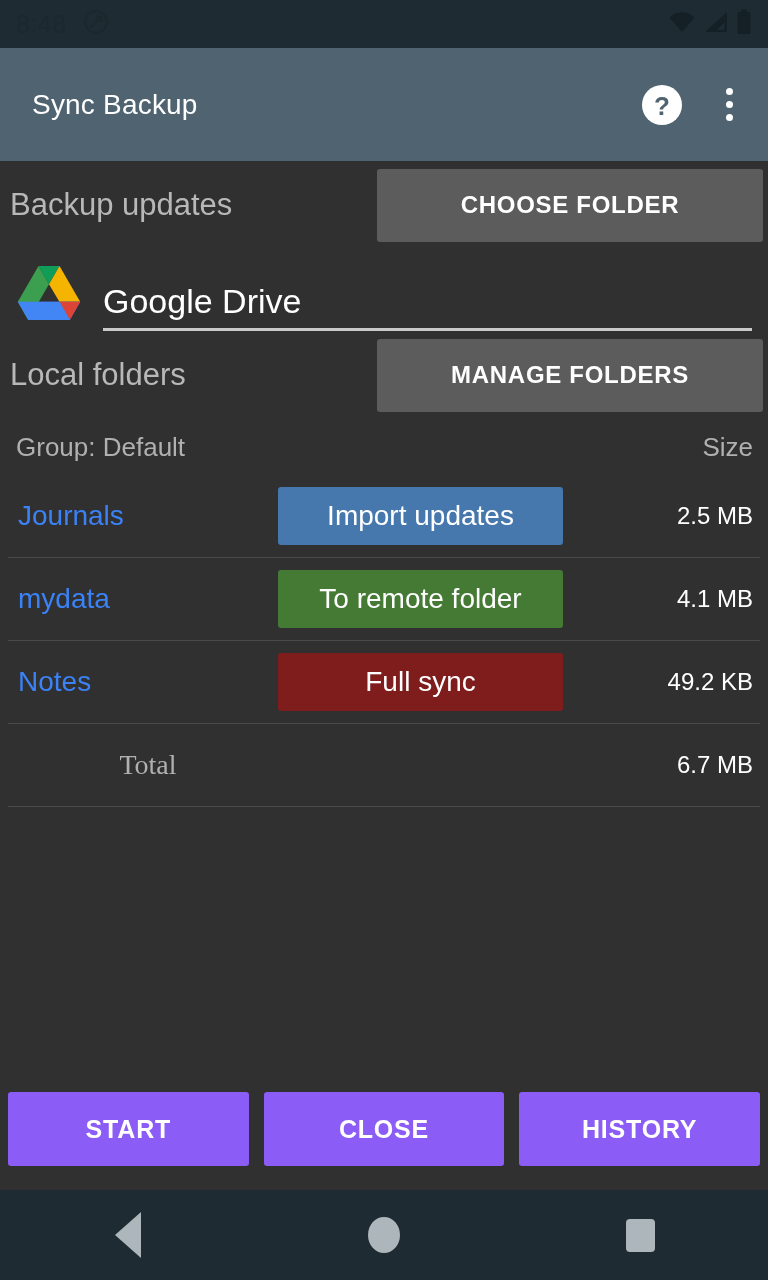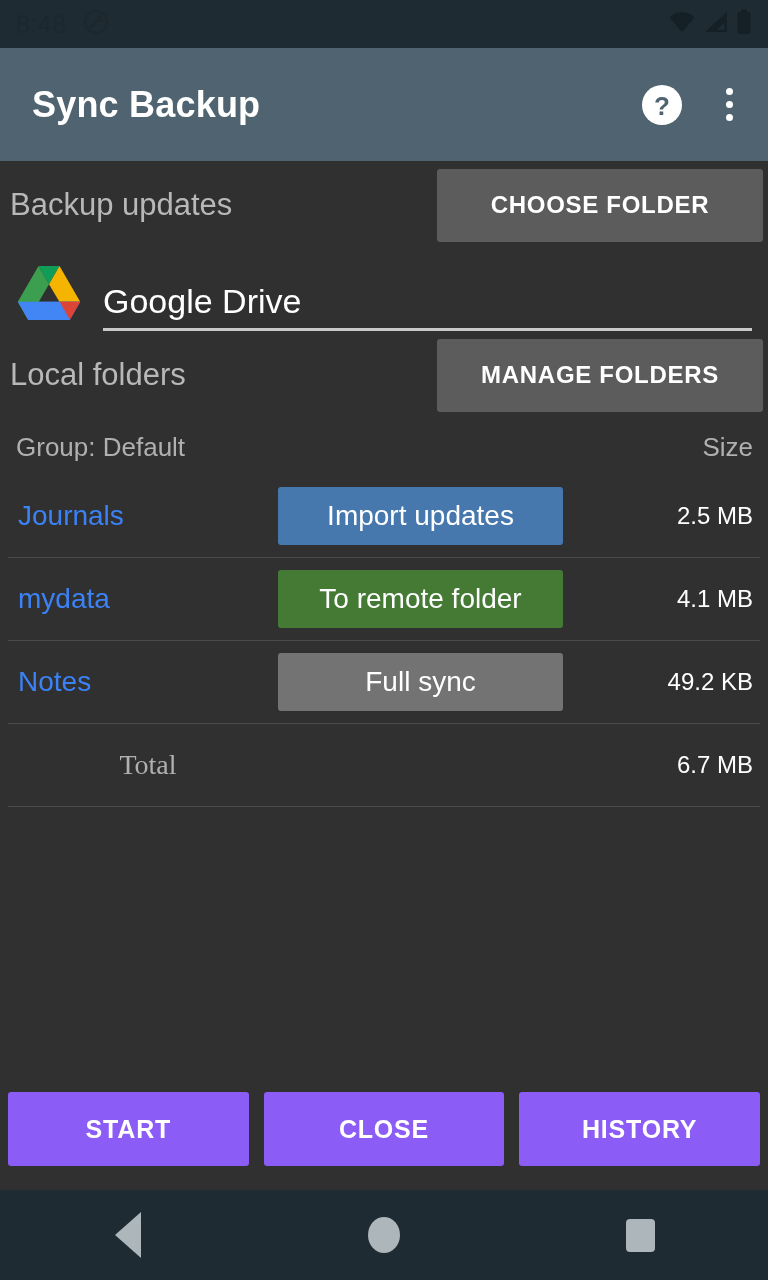--- a/index.html
+++ b/index.html
@@ -37,22 +37,22 @@
   
   .action-bar {
     height:113px;
     background:#4f6470;
     display:flex; align-items:center;
     padding:0 24px 0 32px;
     flex:0 0 113px;
   }
   .app-title {
     color:#ffffff;
-    font-size:36px;
-    font-weight:700;
+    font-size:28px;
+    font-weight:400;
     letter-spacing:0.2px;
   }
   .action-items { margin-left:auto; display:flex; align-items:center; gap:30px; }
   .help-btn { width:44px; height:44px; display:flex; align-items:center; justify-content:center; }
   .overflow-btn {
     width:30px; height:44px;
     display:flex; flex-direction:column;
     align-items:center; justify-content:center; gap:6px;
   }
   .overflow-dot { width:7px; height:7px; border-radius:50%; background:#ffffff; }
@@ -73,21 +73,21 @@
   .grey-btn {
     margin-left:auto;
     background:#5c5c5c;
     color:#ffffff;
     border:none;
     border-radius:3px;
     font-family:"Liberation Sans", sans-serif;
     font-size:24px;
     font-weight:700;
     letter-spacing:0.7px;
-    width:326px;
+    width:386px;
     height:73px;
     display:flex; align-items:center; justify-content:center;
     cursor:pointer;
   }
 
   
   .remote-row {
     display:flex; align-items:flex-end;
     padding:0 8px 0 17px;
     height:82px;
@@ -294,21 +294,21 @@
       </div>
 
       <div class="frow">
         <span class="fname">mydata</span>
         <button class="fmode" style="background-color: rgb(69, 122, 53);">To remote folder</button>
         <span class="fsize">4.1 MB</span>
       </div>
 
       <div class="frow">
         <span class="fname">Notes</span>
-        <button class="fmode" style="background-color: #737373;">Full sync</button>
+        <button class="fmode" style="background-color: #7f1d1d;">Full sync</button>
         <span class="fsize">49.2 KB</span>
       </div>
 
       <div class="frow total">
         <span class="fname">Total</span>
         <span class="fmode-spacer"></span>
         <span class="fsize">6.7 MB</span>
       </div>
 
     </div>

